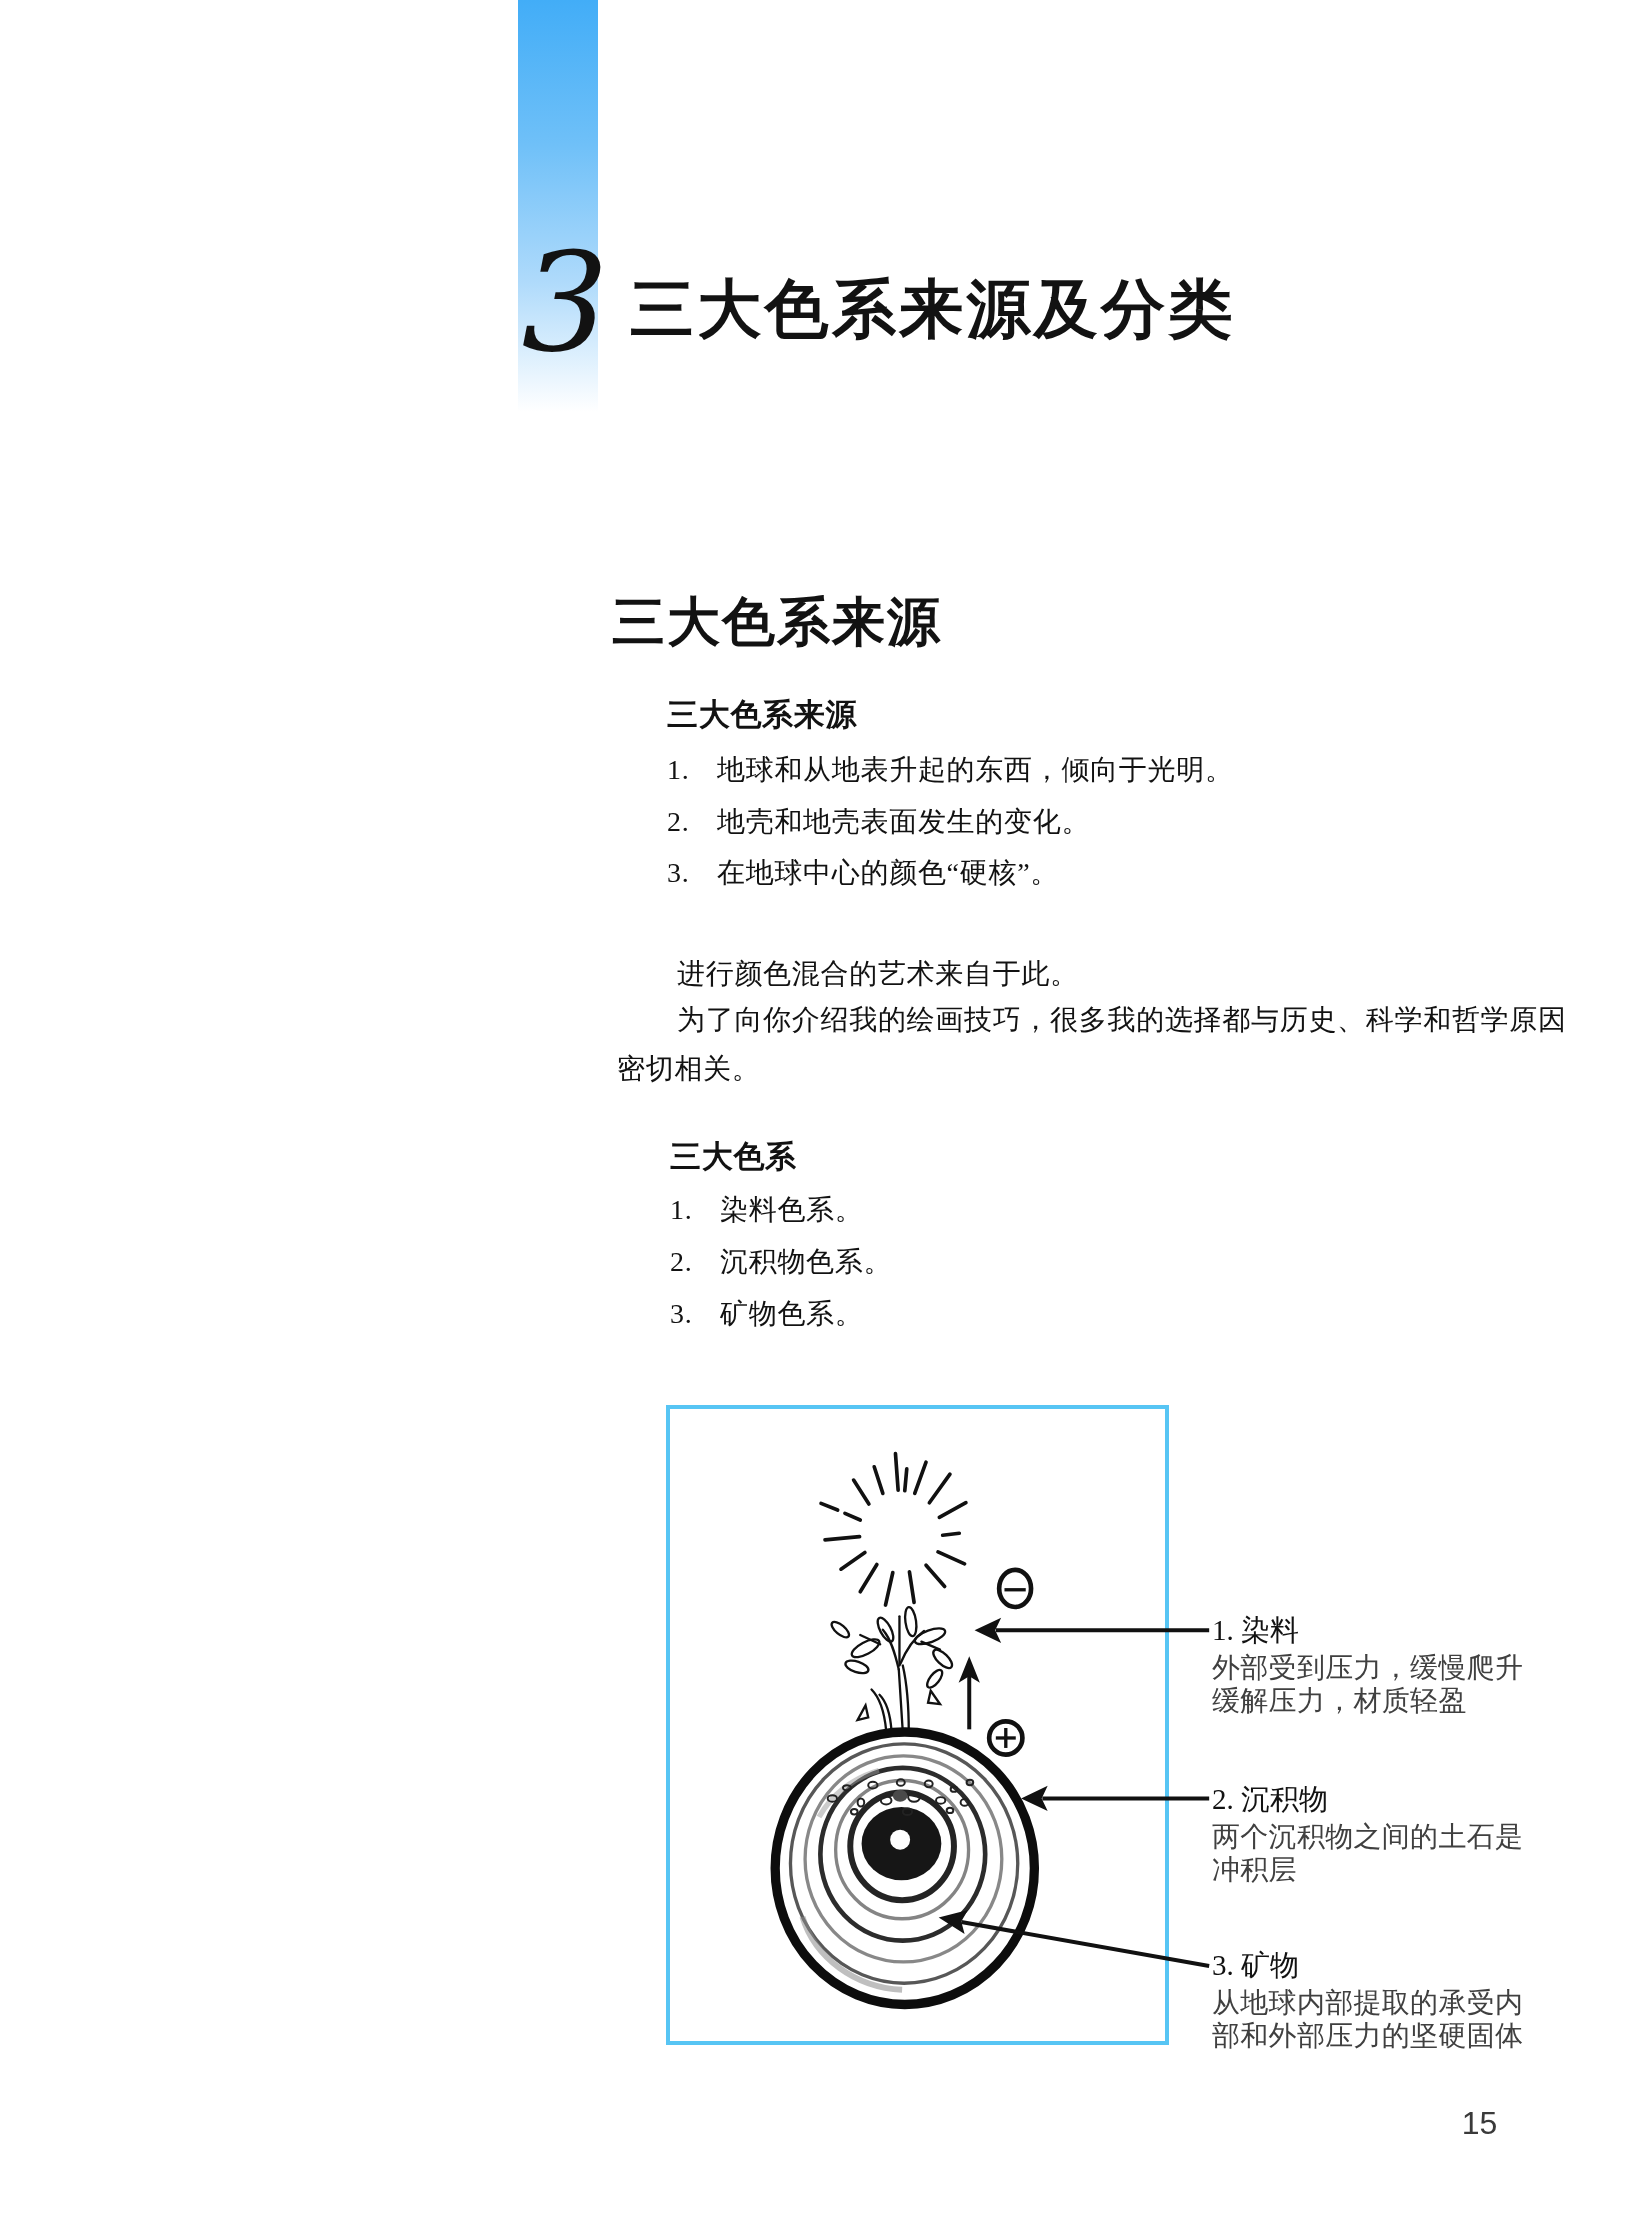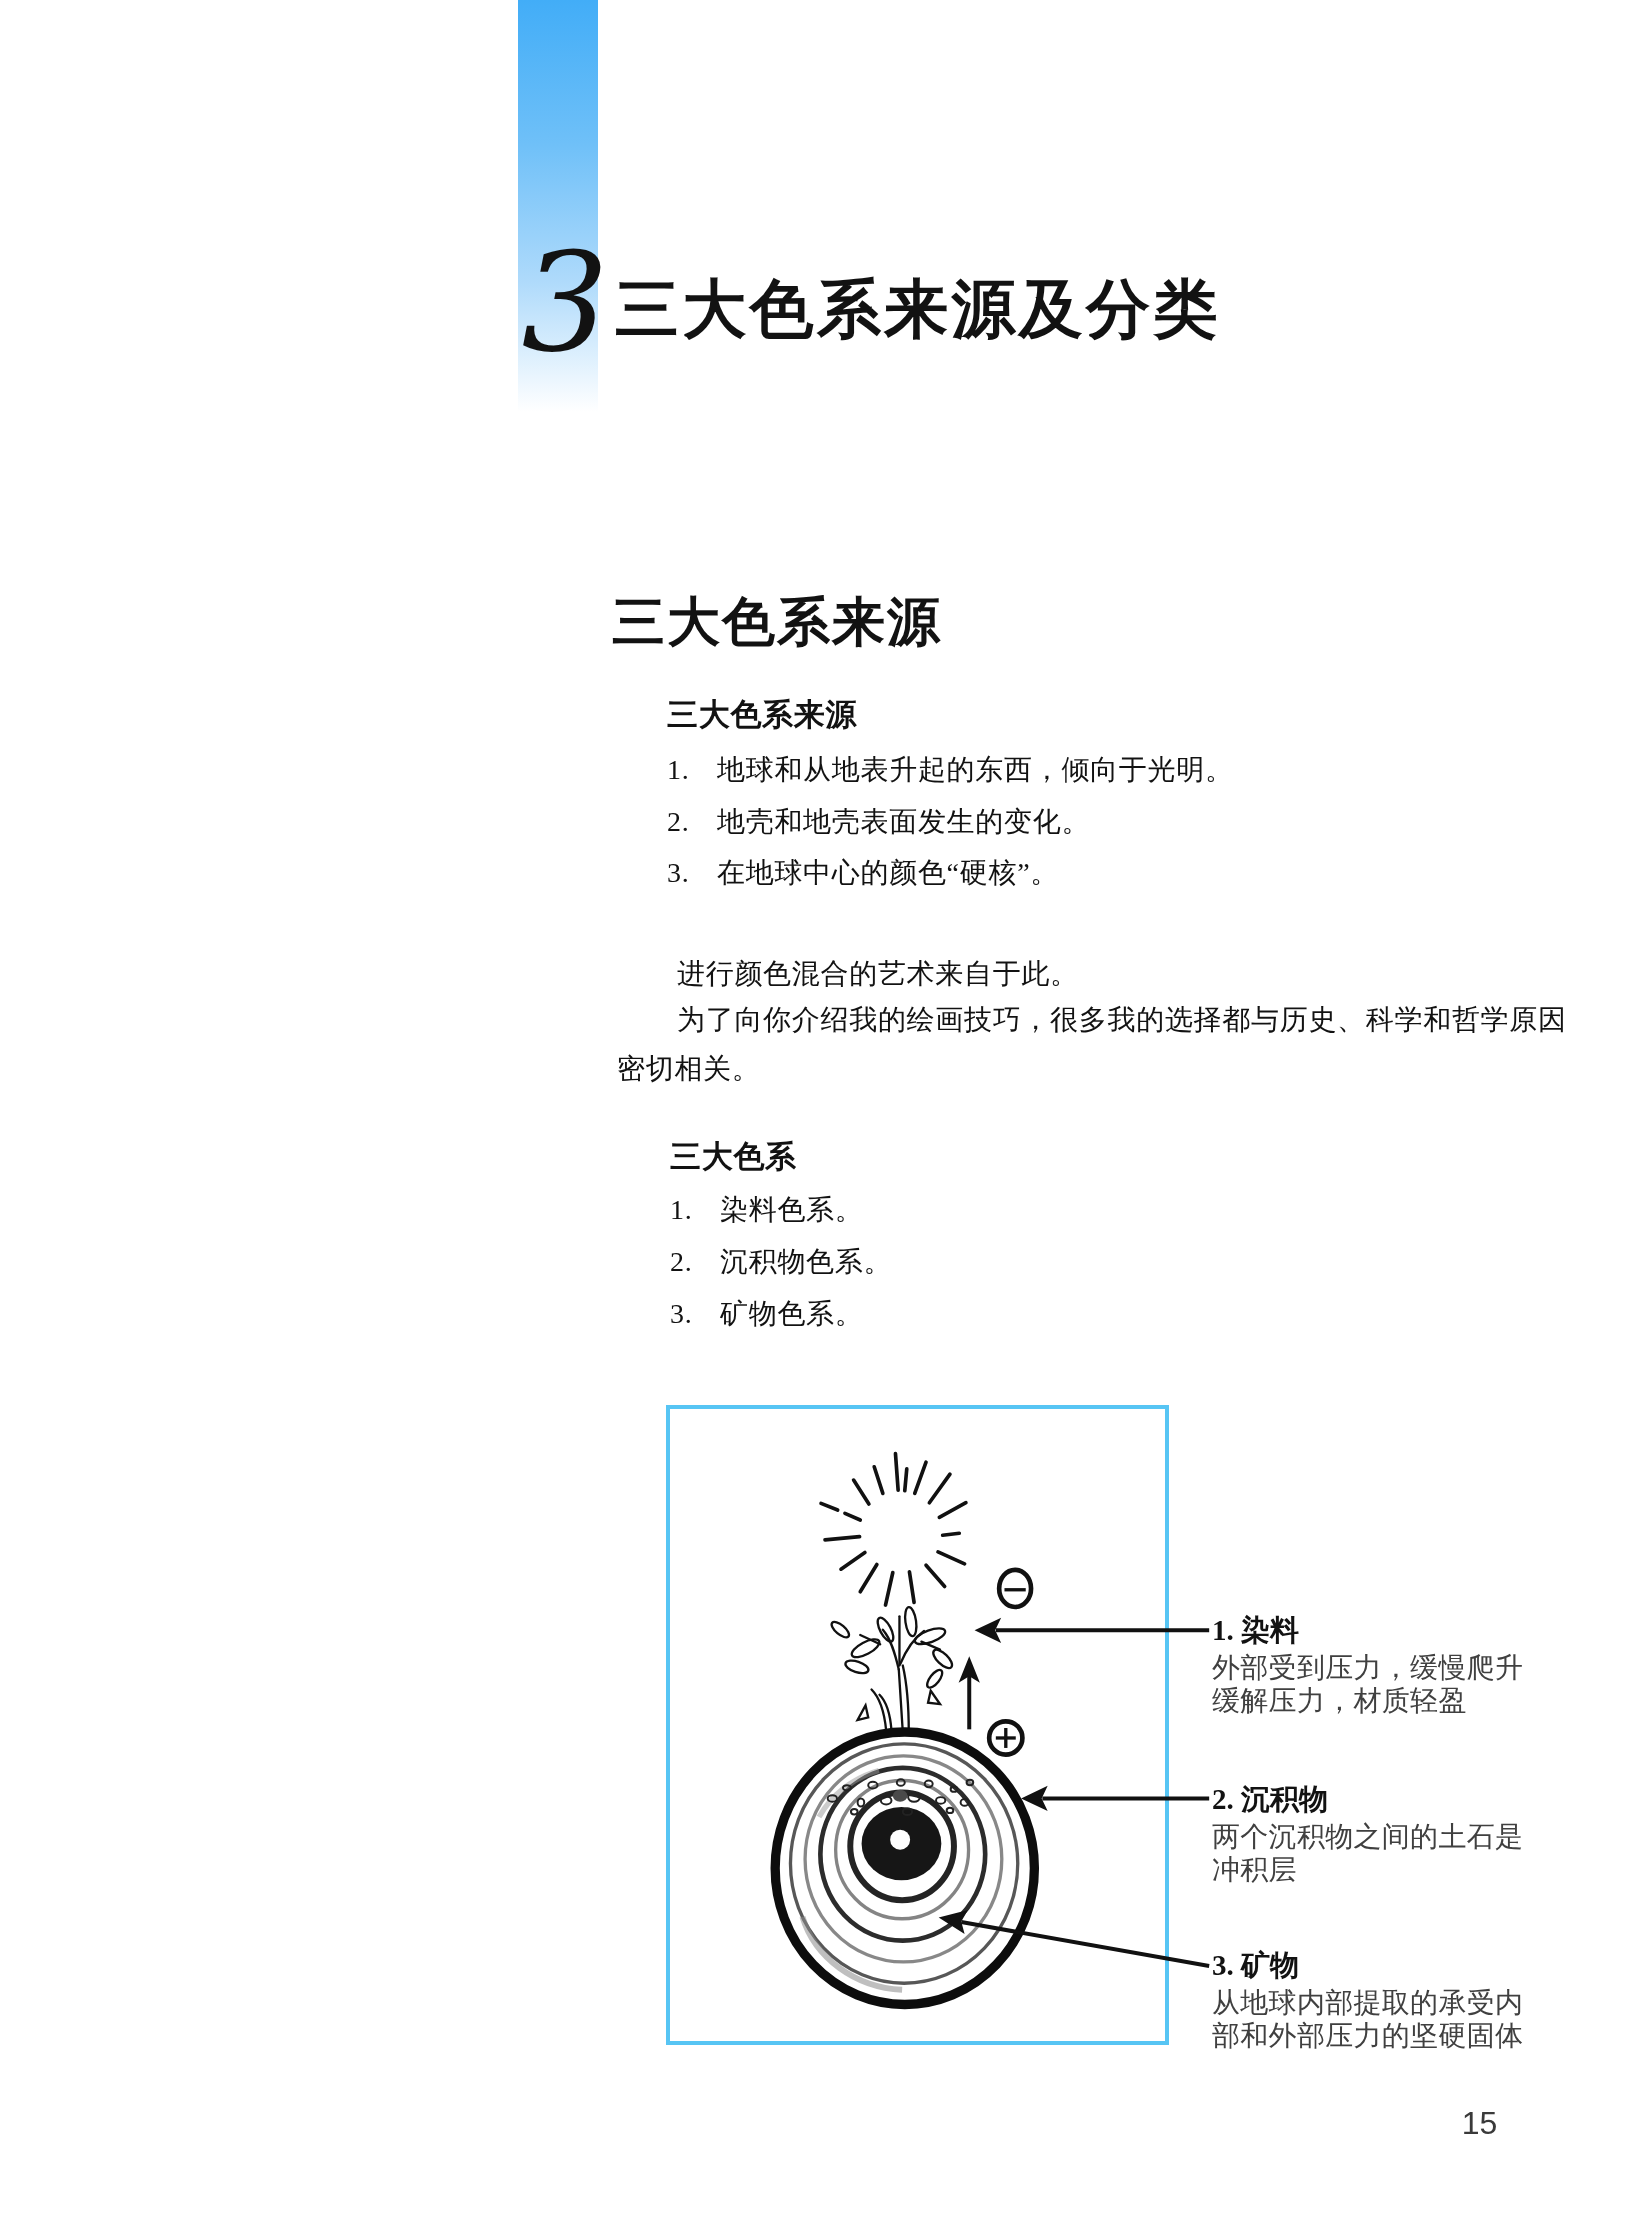--- a/index.html
+++ b/index.html
@@ -10,37 +10,37 @@
   .accent-bar{
     position:absolute;left:518px;top:0;width:80px;height:412px;
     background:linear-gradient(180deg,#42adf7 0%,#6fc0f8 35%,#aedafb 68%,rgba(255,255,255,0) 100%);
   }
   .chapter-num{
     position:absolute;left:512px;top:234px;width:106px;
     font-family:"DejaVu Serif","Liberation Serif",serif;font-style:italic;font-weight:500;
     font-size:137px;line-height:1;text-align:center;
   }
   .chapter-title{
-    position:absolute;left:615px;top:275px;margin:0;
+    position:absolute;left:630px;top:275px;margin:0;
     font-size:64px;font-weight:700;letter-spacing:3.3px;line-height:1.1;white-space:nowrap;
   }
   .section-title{
     position:absolute;left:612px;top:593px;margin:0;
     font-size:53px;font-weight:700;letter-spacing:2px;line-height:1.1;white-space:nowrap;
   }
   .t{position:absolute;font-size:28px;line-height:41px;white-space:nowrap;letter-spacing:0.7px;}
   .t.bold{font-weight:700;font-size:31px;}
   .num{display:inline-block;width:50px;}
   .fig-box{
     position:absolute;left:666px;top:1405px;width:503px;height:640px;
     box-sizing:border-box;border:4.7px solid #57c5f4;background:#fff;
   }
   .fig-art{position:absolute;left:666px;top:1405px;width:548px;height:648px;overflow:visible;}
   .ann{position:absolute;left:1212px;width:319px;}
-  .ann-label{font-size:29px;line-height:32px;font-weight:700;margin:0 0 5.3px 0;white-space:nowrap;
+  .ann-label{font-size:29px;line-height:32px;font-weight:400;margin:0 0 5.3px 0;white-space:nowrap;
              font-family:"Liberation Serif","DejaVu Serif",serif;}
   .ann-line{font-size:28px;line-height:33px;white-space:nowrap;letter-spacing:0.3px;
             font-family:"Liberation Sans","DejaVu Sans",sans-serif;color:#404040;}
   .page-num{
     position:absolute;left:1453px;top:2105px;width:53px;text-align:center;
     font-family:"Liberation Sans","DejaVu Sans",sans-serif;font-size:32px;color:#3a3a3a;
   }
 </style>
 </head>
 <body>

